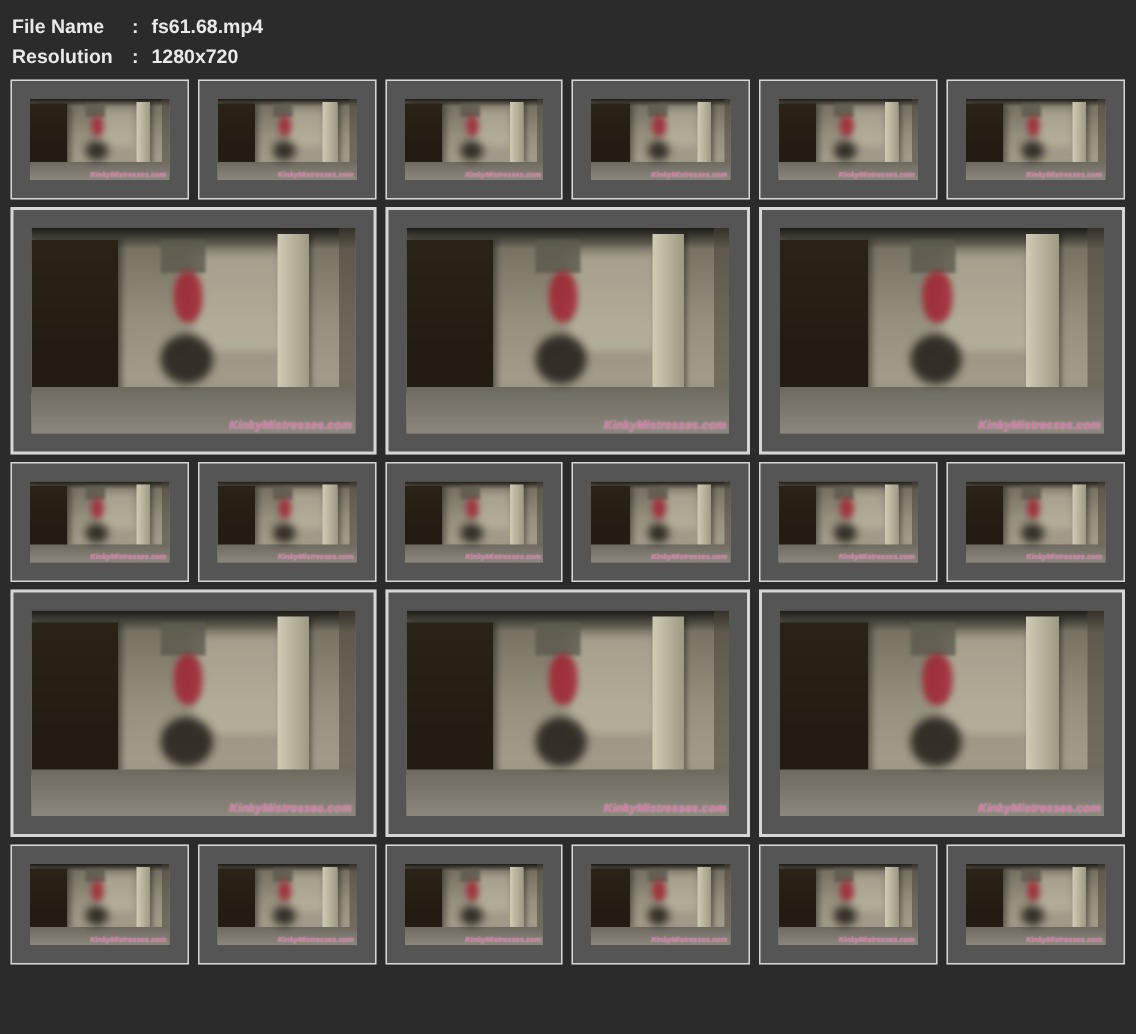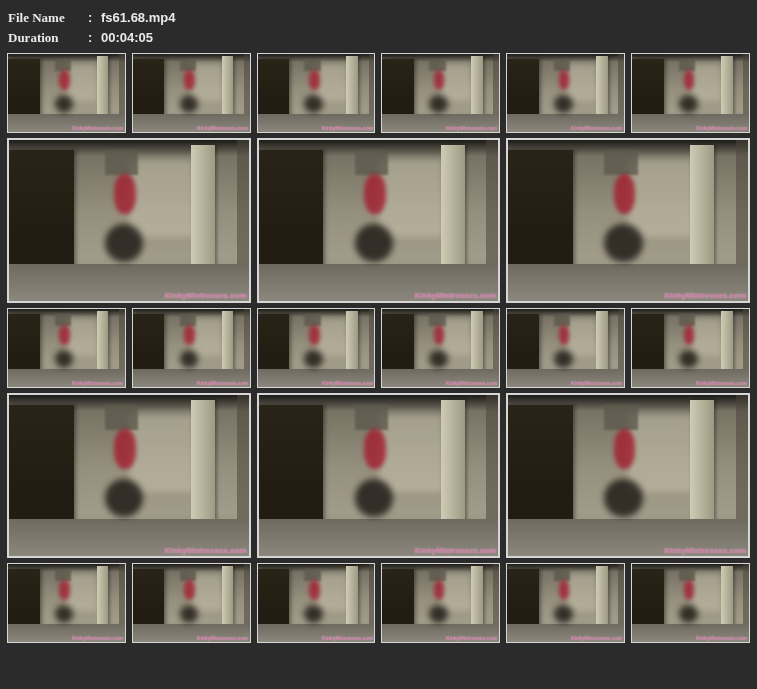--- a/index.html
+++ b/index.html
@@ -23,32 +23,32 @@
     width:757px;height:689px;overflow:hidden;
     background:var(--background);
     font-family:"Liberation Sans", sans-serif;
   }
   .sheet{width:757px;height:689px;}
   header{padding:8px 8px 0 8px;}
   .meta-line{
     font-size:13px;font-weight:bold;line-height:20px;
     color:var(--header-text);white-space:nowrap;
   }
-  .meta-line .lbl{display:inline-block;width:80px;font-family:Liberation Serif, serif;}
+  .meta-line .lbl{display:inline-block;width:80px;}
   .meta-line .colon{display:inline-block;width:13px;}
   #grid{
     padding:5px 7px 0 7px;
     display:flex;flex-direction:column;gap:5px;
   }
   .row{display:flex;gap:6px;}
   .thumb{
     flex:1;box-sizing:border-box;
     border:1px solid var(--thumb-border);
     background:#555;
-    padding:0;overflow:hidden;
+    padding:12px;overflow:hidden;font-style:italic;
   }
   .row.small .thumb{height:80px;}
   .row.large .thumb{height:165px;border-width:2px;}
   .scene{
     position:relative;width:100%;height:100%;overflow:hidden;
     background:linear-gradient(180deg,
       var(--wall-dark) 0%,
       var(--wall-mid) 45%,
       #a19b89 72%,
       var(--floor-light) 100%);
@@ -84,21 +84,21 @@
 </style>
 </head>
 <body>
 
 <div class="sheet">
   <header>
     <div class="meta-line">
       <span class="lbl">File Name</span><span class="colon">:</span><span class="val">fs61.68.mp4</span>
     </div>
     <div class="meta-line">
-      <span class="lbl">Duration</span><span class="colon">:</span><span class="val">00:04:05</span>
+      <span class="lbl">Resolution</span><span class="colon">:</span><span class="val">1280x720</span>
     </div>
   </header>
 
   <div id="grid">
       <div class="row small">
         <div class="thumb">
           <div class="scene">
             <i class="ceil"></i>
             <i class="door"></i>
             <i class="tiles"></i>

